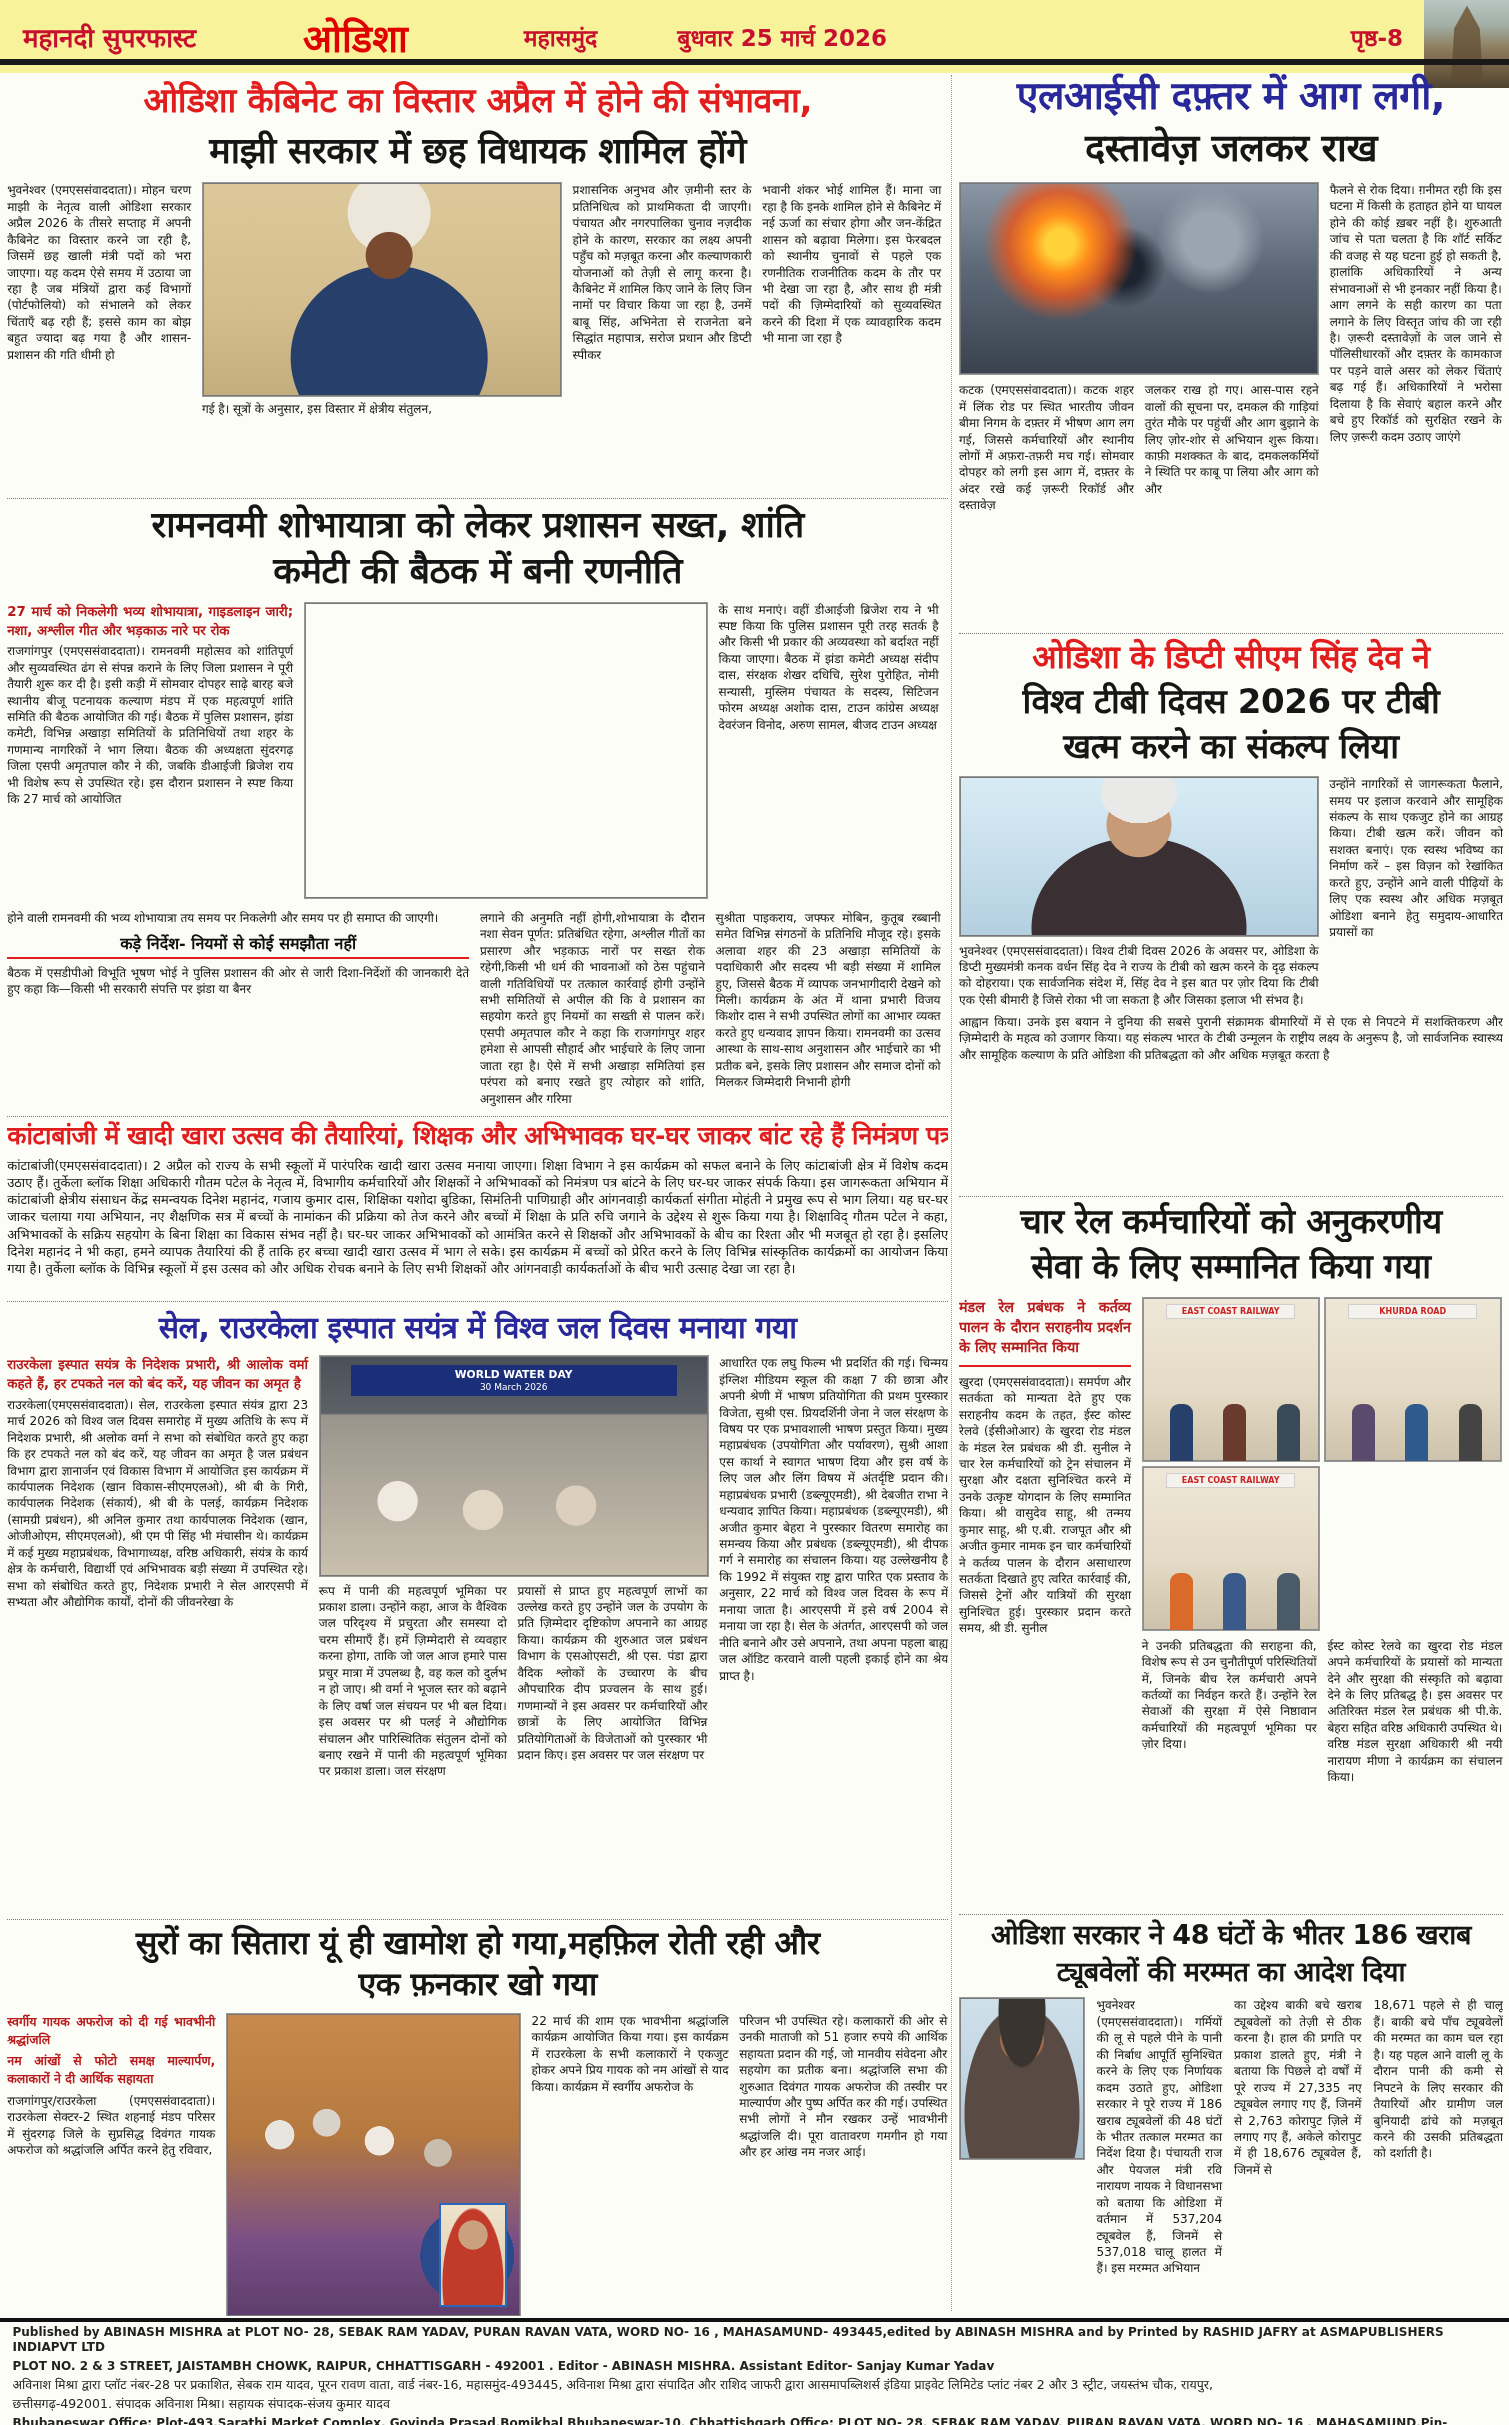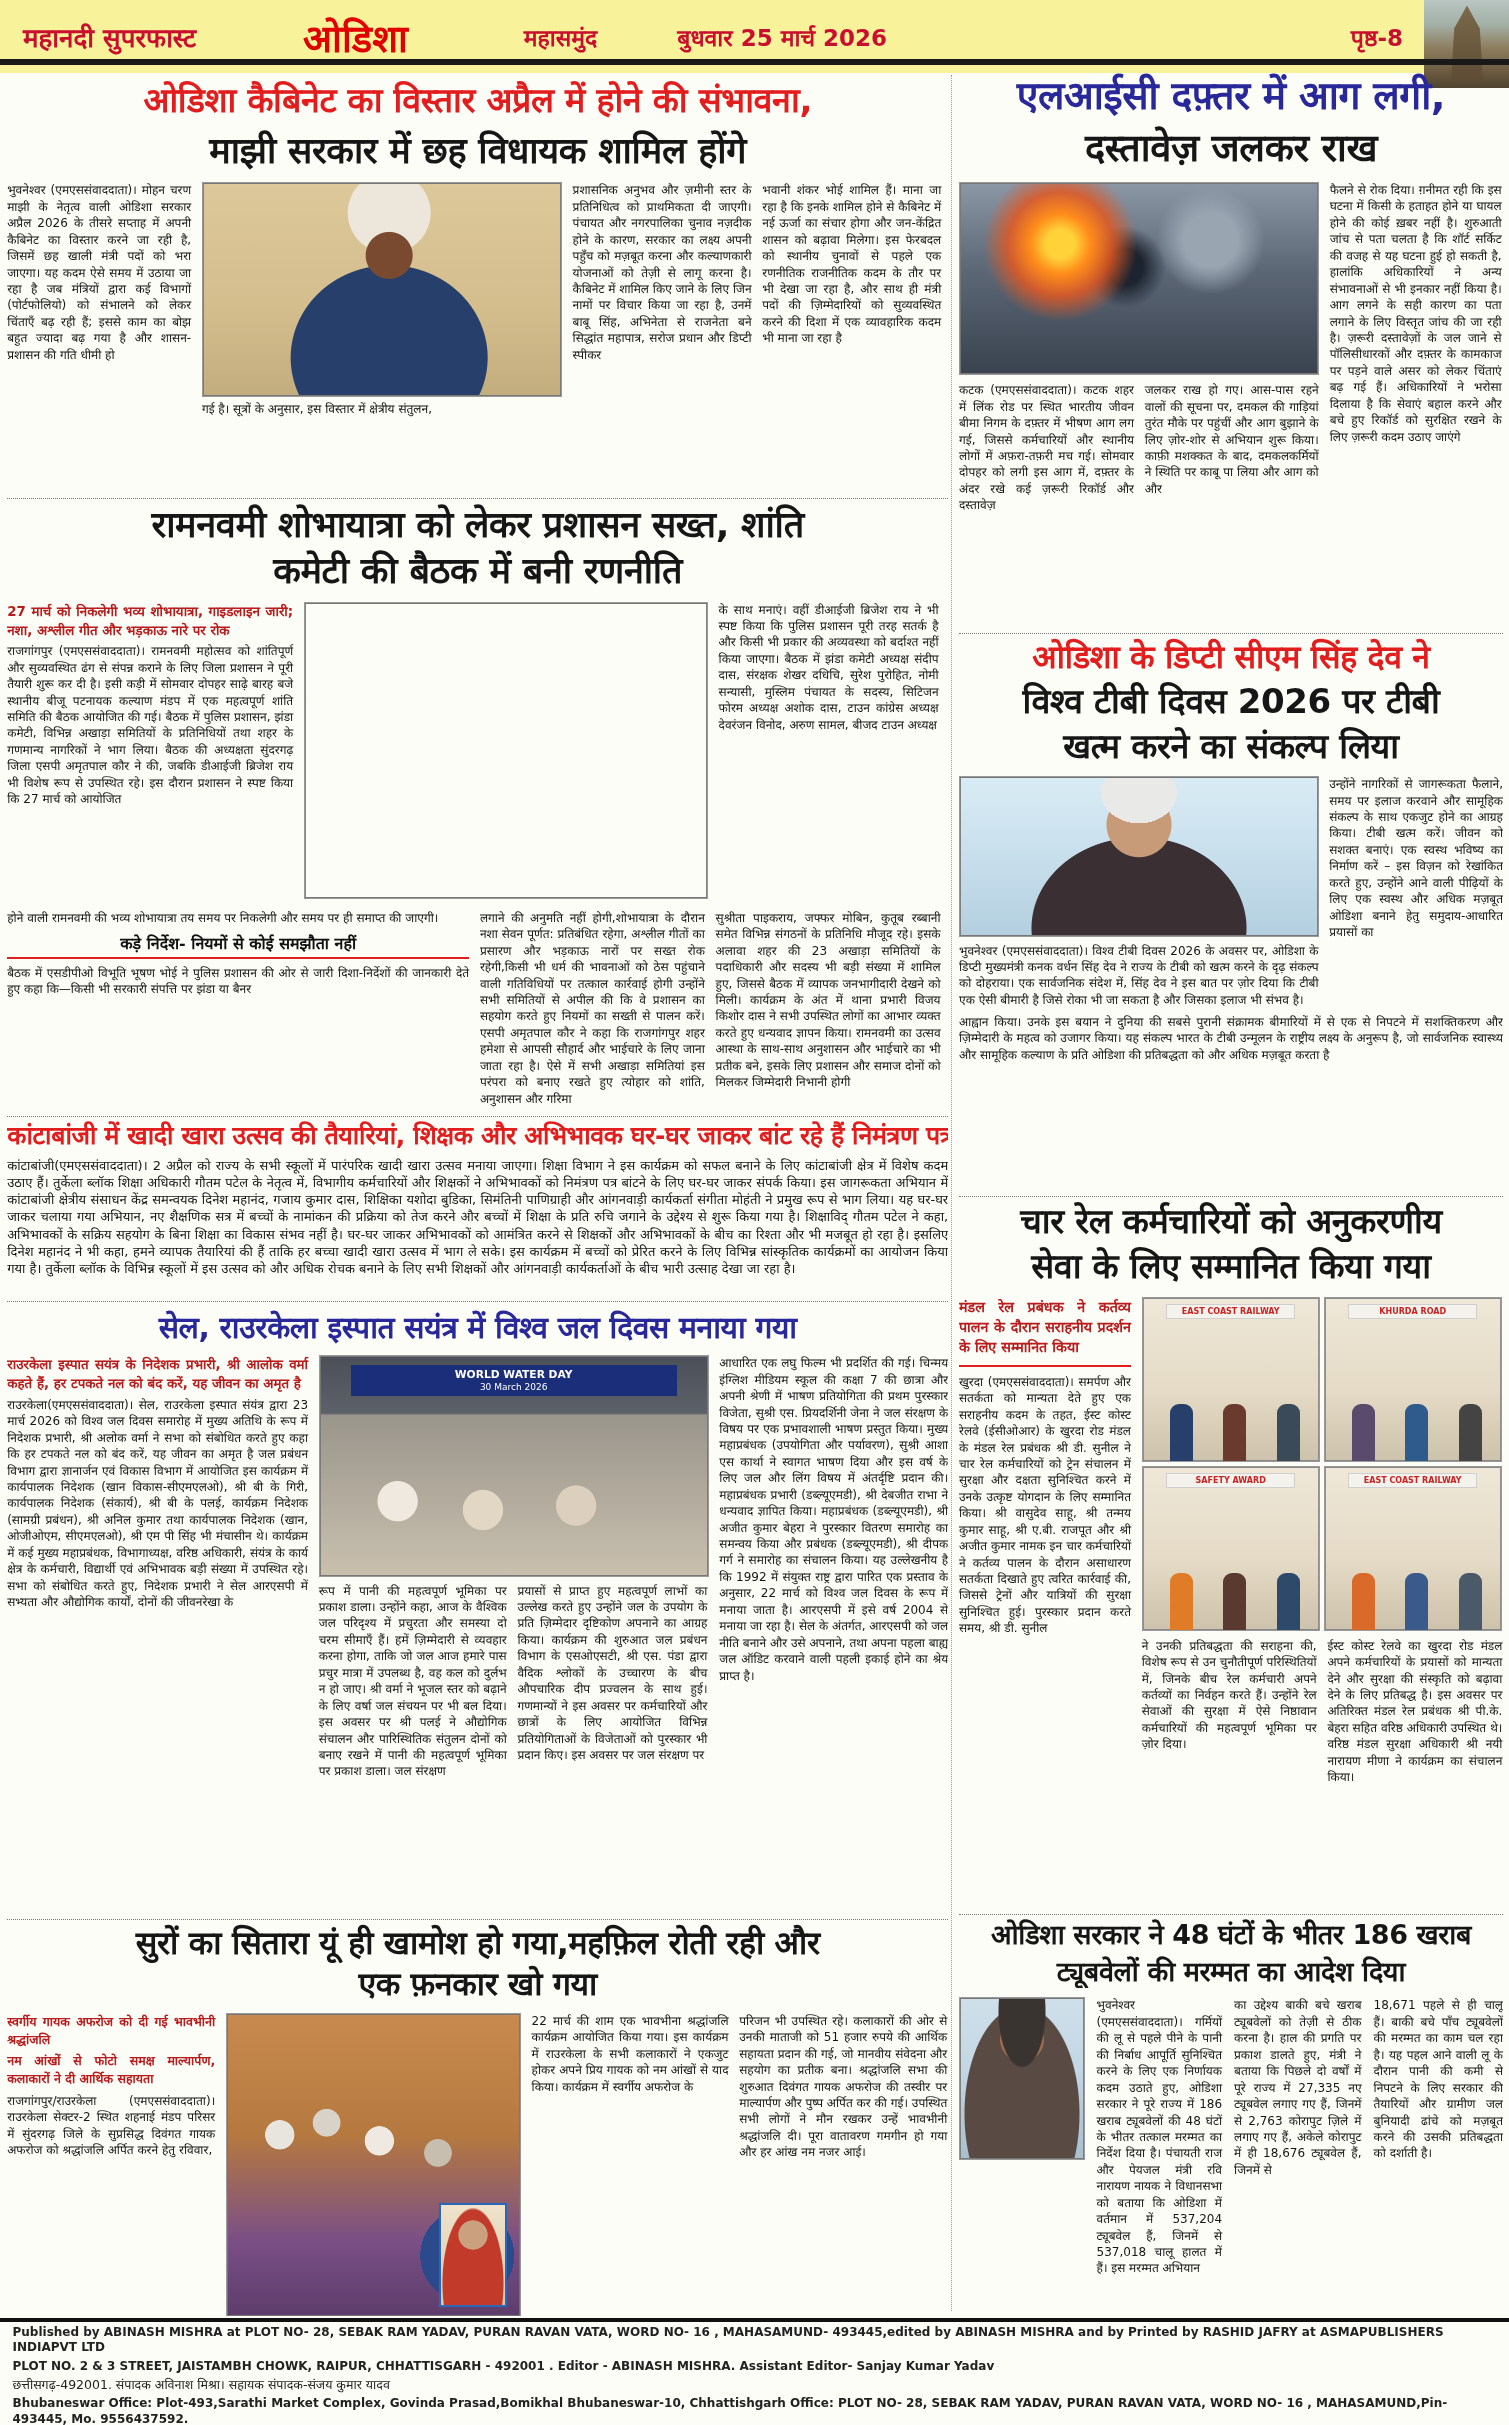--- a/index.html
+++ b/index.html
@@ -249,26 +249,20 @@
                 <div class="fig" style="left:80px;background:#6b3a2e"></div>
                 <div class="fig" style="left:134px;background:#3a4a58"></div>
             </div>
             <div class="ph-rail photo" style="height:163px">
               <div class="rail-banner">KHURDA ROAD</div>
               <div class="fig" style="left:27px;background:#5a4a6b"></div>
                 <div class="fig" style="left:80px;background:#2e5a8c"></div>
                 <div class="fig" style="left:134px;background:#444"></div>
             </div>
             <div class="ph-rail photo" style="height:163px">
-              <div class="rail-banner">SAFETY AWARD</div>
-              <div class="fig" style="left:27px;background:#e07b28"></div>
-                <div class="fig" style="left:80px;background:#5a3a30"></div>
-                <div class="fig" style="left:134px;background:#2e4a6b"></div>
-            </div>
-            <div class="ph-rail photo" style="height:163px">
               <div class="rail-banner">EAST COAST RAILWAY</div>
               <div class="fig" style="left:27px;background:#d96a2a"></div>
                 <div class="fig" style="left:80px;background:#3a5a8c"></div>
                 <div class="fig" style="left:134px;background:#4a5a68"></div>
             </div>
           </div>
           <div class="row" style="margin-top:7.2px">
             <div class="bt" style="width:175px">ने उनकी प्रतिबद्धता की सराहना की, विशेष रूप से उन चुनौतीपूर्ण परिस्थितियों में, जिनके बीच रेल कर्मचारी अपने कर्तव्यों का निर्वहन करते हैं। उन्होंने रेल सेवाओं की सुरक्षा में ऐसे निष्ठावान कर्मचारियों की महत्वपूर्ण भूमिका पर ज़ोर दिया।</div>
             <div class="bt" style="width:175px">ईस्ट कोस्ट रेलवे का खुरदा रोड मंडल अपने कर्मचारियों के प्रयासों को मान्यता देने और सुरक्षा की संस्कृति को बढ़ावा देने के लिए प्रतिबद्ध है। इस अवसर पर अतिरिक्त मंडल रेल प्रबंधक श्री पी.के. बेहरा सहित वरिष्ठ अधिकारी उपस्थित थे। वरिष्ठ मंडल सुरक्षा अधिकारी श्री नयी नारायण मीणा ने कार्यक्रम का संचालन किया।</div>
           </div>
@@ -285,19 +279,20 @@
         <div class="bt" style="width:127px">भुवनेश्वर (एमएससंवाददाता)। गर्मियों की लू से पहले पीने के पानी की निर्बाध आपूर्ति सुनिश्चित करने के लिए एक निर्णायक कदम उठाते हुए, ओडिशा सरकार ने पूरे राज्य में 186 खराब ट्यूबवेलों की 48 घंटों के भीतर तत्काल मरम्मत का निर्देश दिया है। पंचायती राज और पेयजल मंत्री रवि नारायण नायक ने विधानसभा को बताया कि ओडिशा में वर्तमान में 537,204 ट्यूबवेल हैं, जिनमें से 537,018 चालू हालत में हैं। इस मरम्मत अभियान</div>
         <div class="bt" style="width:129px">का उद्देश्य बाकी बचे खराब ट्यूबवेलों को तेज़ी से ठीक करना है। हाल की प्रगति पर प्रकाश डालते हुए, मंत्री ने बताया कि पिछले दो वर्षों में पूरे राज्य में 27,335 नए ट्यूबवेल लगाए गए हैं, जिनमें से 2,763 कोरापुट ज़िले में लगाए गए हैं, अकेले कोरापुट में ही 18,676 ट्यूबवेल हैं, जिनमें से</div>
         <div class="bt" style="width:131px">18,671 पहले से ही चालू हैं। बाकी बचे पाँच ट्यूबवेलों की मरम्मत का काम चल रहा है। यह पहल आने वाली लू के दौरान पानी की कमी से निपटने के लिए सरकार की तैयारियों और ग्रामीण जल बुनियादी ढांचे को मज़बूत करने की उसकी प्रतिबद्धता को दर्शाती है।</div>
       </div>
     </div>
   </div>
 
   <div class="footer">
     <div class="f-en">Published by ABINASH MISHRA at PLOT NO- 28, SEBAK RAM YADAV, PURAN RAVAN VATA, WORD NO- 16 , MAHASAMUND- 493445,edited by ABINASH MISHRA and   by Printed by RASHID JAFRY at ASMAPUBLISHERS INDIAPVT LTD</div>
     <div class="f-en">PLOT NO. 2 &amp; 3 STREET, JAISTAMBH CHOWK, RAIPUR, CHHATTISGARH - 492001  . Editor -  ABINASH MISHRA. Assistant Editor- Sanjay Kumar Yadav</div>
+    <div class="f-hi">अविनाश मिश्रा द्वारा प्लॉट नंबर-28 पर प्रकाशित, सेबक राम यादव, पूरन रावण वाता, वार्ड नंबर-16, महासमुंद-493445, अविनाश मिश्रा द्वारा संपादित और राशिद जाफरी द्वारा आसमापब्लिशर्स इंडिया प्राइवेट लिमिटेड प्लांट नंबर 2 और 3 स्ट्रीट, जयस्तंभ चौक, रायपुर,</div>
     <div class="f-hi">छत्तीसगढ़-492001.  संपादक अविनाश मिश्रा।  सहायक संपादक-संजय कुमार यादव</div>
     <div class="f-en">Bhubaneswar Office: Plot-493,Sarathi Market Complex, Govinda Prasad,Bomikhal Bhubaneswar-10, Chhattishgarh Office: PLOT NO- 28, SEBAK RAM YADAV, PURAN RAVAN VATA, WORD NO- 16 , MAHASAMUND,Pin- 493445, Mo. 9556437592.</div>
 
   </div>
 
 </div>
 
 
 </body></html>

